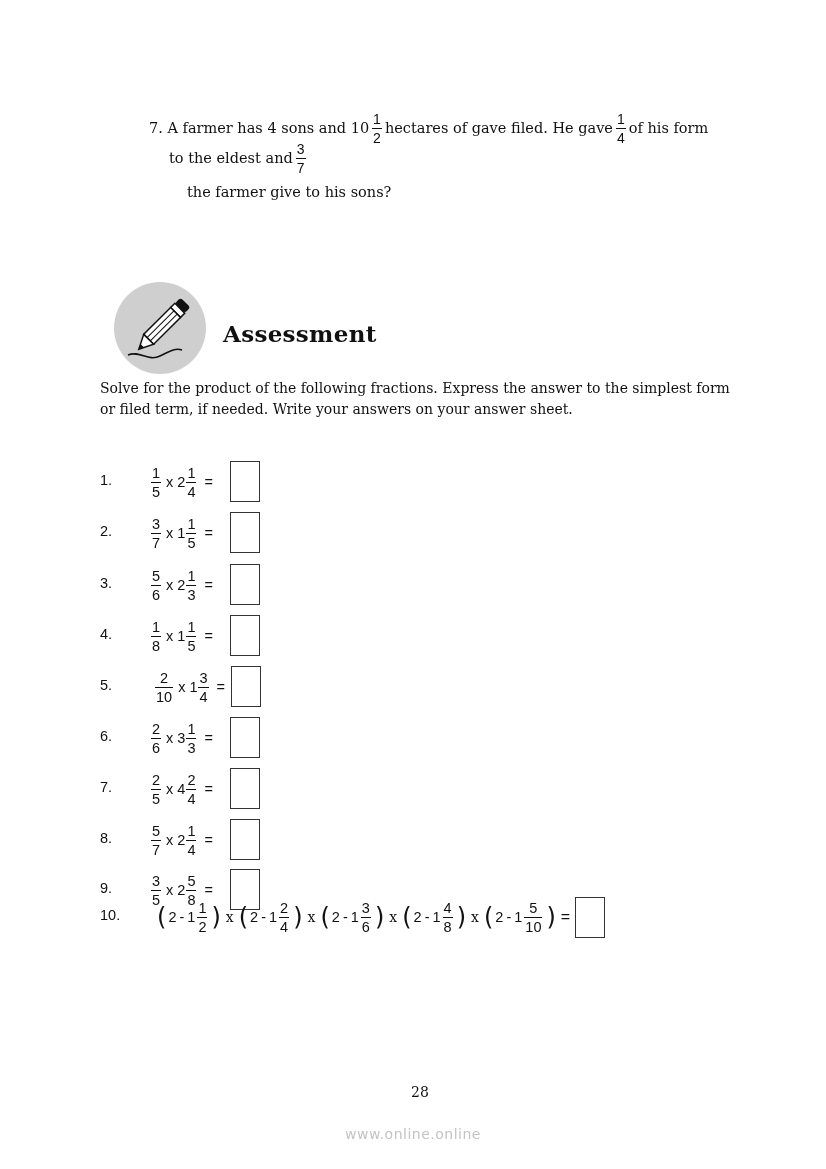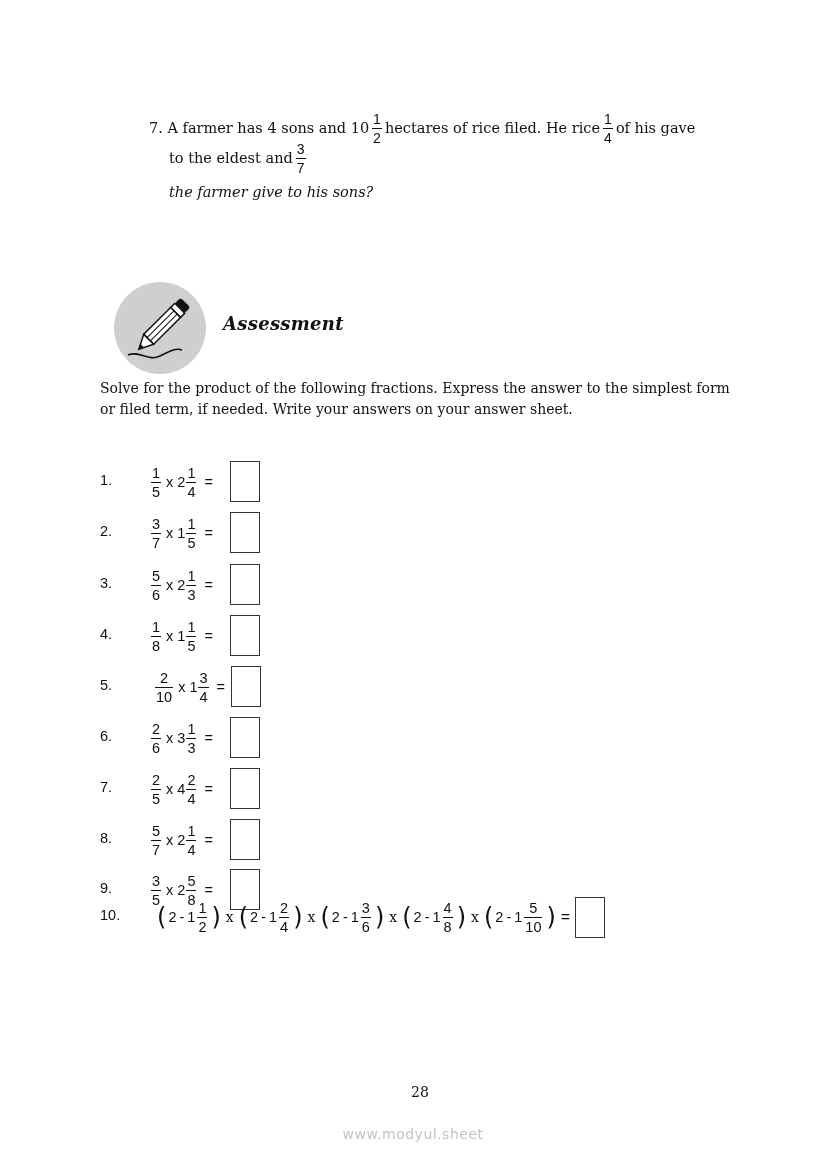--- a/index.html
+++ b/index.html
@@ -6,21 +6,21 @@
     body { width:826px; height:1169px; position:relative; overflow:hidden; color:#111; }
 
     
     .q7-line { position:absolute; font-family:"DejaVu Serif", serif; font-size:14.5px; white-space:nowrap; line-height:18px; }
     .frac { display:inline-flex; flex-direction:column; align-items:center; vertical-align:middle; margin:0 3px; line-height:14px; }
     .frac .num, .frac .den { display:block; padding:0 1px; font-family:"Liberation Sans", sans-serif; font-size:14px; }
     .frac .bar { display:block; width:100%; height:0; border-top:1px solid #111; margin:2px 0; }
 
     
     .icon-circle { position:absolute; left:114px; top:282px; width:92px; height:92px; border-radius:50%; background:#cfcfcf; }
-    .assess-title { position:absolute; left:223px; top:313px; font-family:"DejaVu Serif", serif; font-weight:bold; font-style:italic; font-size:18px; letter-spacing:0.3px; }
+    .assess-title { position:absolute; left:223px; top:320px; font-family:"DejaVu Serif", serif; font-weight:bold; font-size:23px; letter-spacing:0.3px; }
 
     .instructions { position:absolute; left:100px; top:378px; width:640px; font-family:"DejaVu Serif", serif; font-size:14px; line-height:21px; }
 
     
     .prob { position:absolute; left:100px; height:44px; width:560px; font-family:"Liberation Sans", sans-serif; font-size:14.5px; }
     .prob .num-label { position:absolute; left:0; top:12px; }
     .prob .expr { position:absolute; left:49px; top:0; height:44px; display:flex; align-items:center; white-space:nowrap; }
     .prob .expr .frac { margin:0 2px; }
     .prob .expr .frac .num, .prob .expr .frac .den { font-size:14.5px; }
     .op { margin:0 3px; }
@@ -36,34 +36,34 @@
 </head>
 <body>
 
 <div>
   <div class="q7-line" style="left:149px; top:112px;">
     <span>7.</span>
     <span>A farmer has 4 sons and 10</span><span class="frac">
         <span class="num">1</span>
         <span class="bar"></span>
         <span class="den">2</span>
-      </span><span>hectares of rice filed. He rice</span><span class="frac">
+      </span><span>hectares of gave filed. He gave</span><span class="frac">
         <span class="num">1</span>
         <span class="bar"></span>
         <span class="den">4</span>
-      </span><span>of his gave</span>
+      </span><span>of his form</span>
   </div>
   <div class="q7-line" style="left:169px; top:142px;">
     <span>to the eldest and</span><span class="frac">
         <span class="num">3</span>
         <span class="bar"></span>
         <span class="den">7</span>
       </span>
   </div>
-  <div class="q7-line" style="left:169px; top:183px;font-style:italic;">the farmer give to his sons?</div>
+  <div class="q7-line" style="left:187px; top:183px;">the farmer give to his sons?</div>
 </div>
 
 <div class="icon-circle">
   <svg width="92" height="92" viewBox="0 0 92 92">
     <g transform="translate(46,46) rotate(45)">
 
       <rect x="-7" y="-36" width="14" height="8" rx="3" fill="#111"></rect>
       <rect x="-7" y="-28" width="14" height="6" fill="#fff" stroke="#111" stroke-width="1.5"></rect>
       <rect x="-7" y="-22" width="14" height="38" fill="#fff" stroke="#111" stroke-width="1.5"></rect>
       <line x1="-2.3" y1="-22" x2="-2.3" y2="16" stroke="#111" stroke-width="1"></line>
@@ -308,13 +308,13 @@
         <span class="bar"></span>
         <span class="den">10</span>
       </span>
       <span class="paren">)</span>
       <span style="margin:0 3px; font-size:16px">=</span>
       <span class="answer-box" style="position:relative; display:inline-block; margin-left:2px;"></span>
     </div>
 </div>
 
 <div class="page-num">28</div>
-<div class="watermark">www.modyul.sheet</div>
+<div class="watermark">www.online.online</div>
 
 </body></html>

